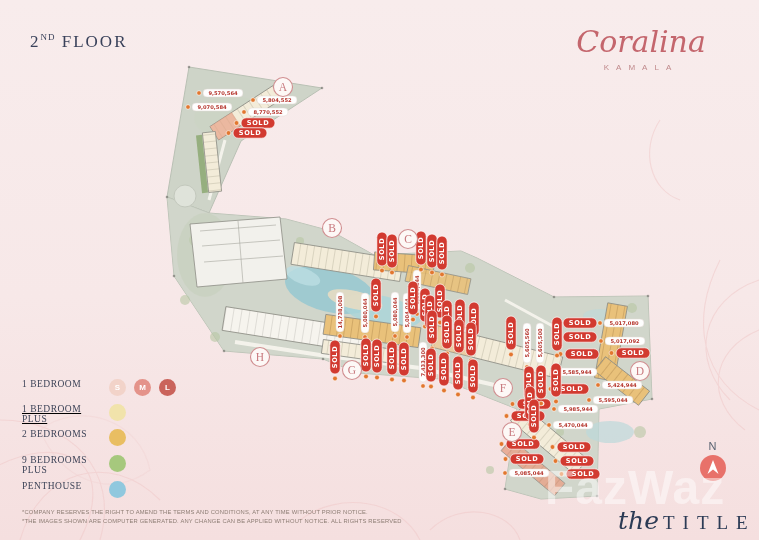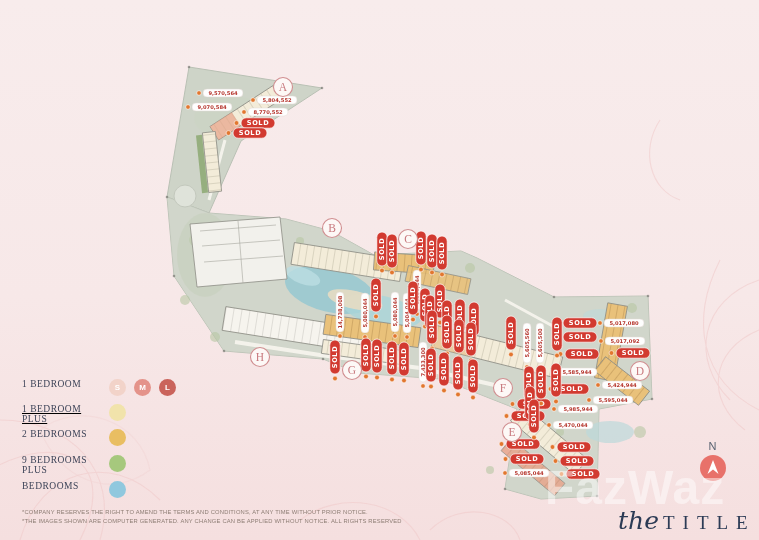--- a/index.html
+++ b/index.html
@@ -536,22 +536,27 @@
           <text y="4" text-anchor="middle" font-size="11.5" fill="#c8797e" font-family="&quot;Liberation Serif&quot;,serif">G</text>
         </g>
         <g transform="translate(260,357)">
           <circle r="9.5" fill="#fdf8f6" stroke="#d08e90" stroke-width="1.1"></circle>
           <text y="4" text-anchor="middle" font-size="11.5" fill="#c8797e" font-family="&quot;Liberation Serif&quot;,serif">H</text>
         </g>
       </g>
   </svg>
 
   <div class="abs title-block" style="z-index:3;">
+    <div class="subtitle"><span>2</span><sup>ND</sup>&nbsp;<span>FLOOR</span></div>
   </div>
 
+  <div class="abs brand" style="z-index:3;">
+    <div class="brand-name">Coralina</div>
+    <div class="brand-loc">KAMALA</div>
+  </div>
 
   <div id="legend" style="position:absolute;left:0;top:0;z-index:3;">
       <div class="legend-row" style="top: 379px;">
         <div class="legend-label">1 BEDROOM</div>
         <div class="legend-swatches">
           <div class="legend-swatch" style="background: rgb(242, 211, 201);">S</div>
           <div class="legend-swatch" style="background: rgb(228, 147, 138);">M</div>
           <div class="legend-swatch" style="background: rgb(202, 99, 91);">L</div>
         </div>
       </div>
@@ -567,21 +572,21 @@
           <div class="legend-swatch" style="background: rgb(233, 190, 98);"></div>
         </div>
       </div>
       <div class="legend-row" style="top: 455px;">
         <div class="legend-label">9 BEDROOMS PLUS</div>
         <div class="legend-swatches">
           <div class="legend-swatch" style="background: rgb(166, 200, 125);"></div>
         </div>
       </div>
       <div class="legend-row" style="top: 481px;">
-        <div class="legend-label">BEDROOMS</div>
+        <div class="legend-label">PENTHOUSE</div>
         <div class="legend-swatches">
           <div class="legend-swatch" style="background: rgb(144, 200, 222);"></div>
         </div>
       </div>
     </div>
 
   <div class="abs disclaimer" style="z-index:3;">
     <div>*COMPANY RESERVES THE RIGHT TO AMEND THE TERMS AND CONDITIONS, AT ANY TIME WITHOUT PRIOR NOTICE.</div>
     <div>*THE IMAGES SHOWN ARE COMPUTER GENERATED. ANY CHANGE CAN BE APPLIED WITHOUT NOTICE. ALL RIGHTS RESERVED</div>
   </div>

